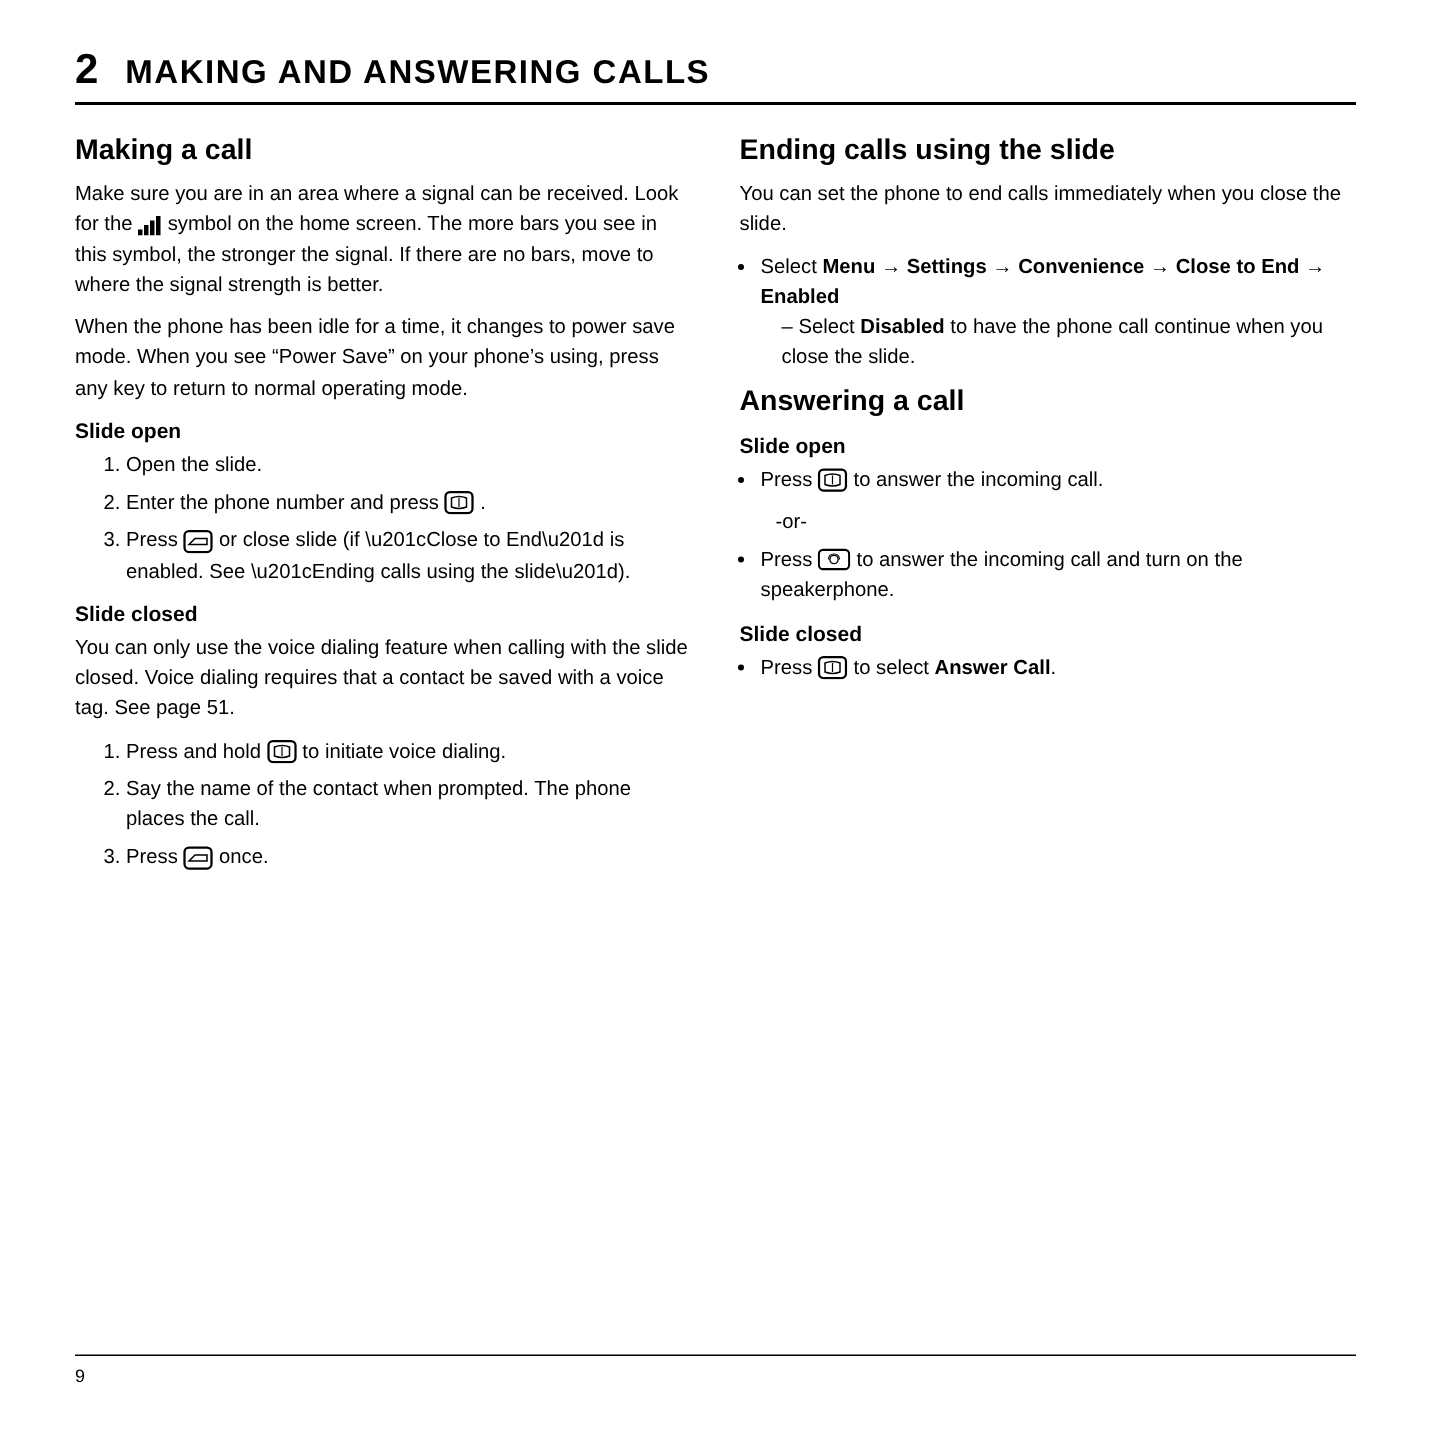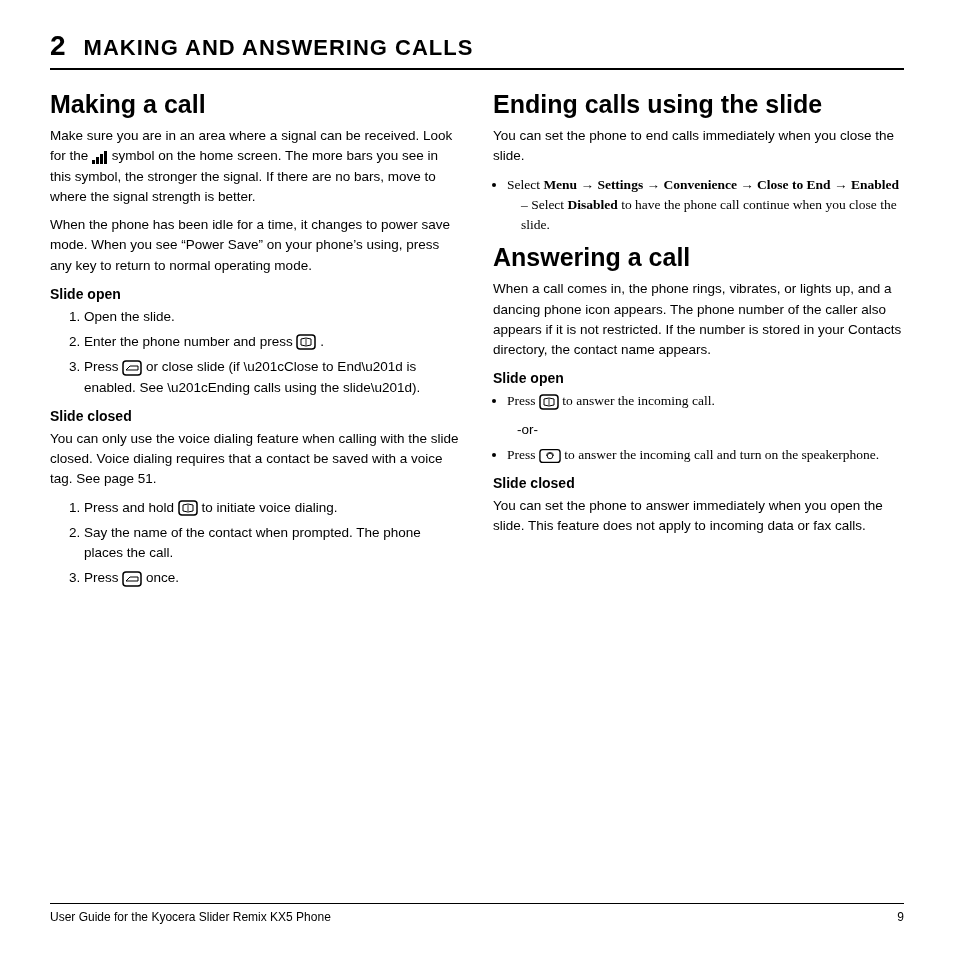--- a/index.html
+++ b/index.html
@@ -42,21 +42,21 @@
     .content {
       display: flex;
       flex: 1;
       gap: 32px;
     }
     .col {
       flex: 1;
     }
     
     .section-h2 {
-      font-size: 25px;
+      font-size: 19px;
       font-weight: bold;
       margin-bottom: 7px;
       margin-top: 2px;
     }
     .section-h3 {
       font-size: 14px;
       font-weight: bold;
       margin-bottom: 5px;
       margin-top: 10px;
     }
@@ -69,21 +69,20 @@
       margin-bottom: 8px;
     }
     ol li {
       margin-bottom: 5px;
       line-height: 1.5;
     }
     ul {
       margin-left: 14px;
       margin-bottom: 8px;
       list-style: disc;
-      font-family: Liberation Serif, serif;
     }
     ul li {
       margin-bottom: 5px;
       line-height: 1.5;
     }
     ul.dash {
       list-style: none;
     }
     ul.dash li::before {
       content: "– ";
@@ -247,21 +246,20 @@
               <li>
                 <span>Select <span class="bold">Disabled</span> to have the phone call continue when you close the slide.</span>
               </li>
             </ul>
           </li>
         </ul>
       </div>
 
       <div>
         <div class="section-h2">Answering a call</div>
-        <p>When a call comes in, the phone rings, vibrates, or lights up, and a dancing phone icon appears. The phone number of the caller also appears if it is not restricted. If the number is stored in your Contacts directory, the contact name appears.</p>
 
         <div>
           <div class="section-h3">Slide open</div>
           <ul>
             <li>
               <span>Press </span>
               <span class="phone-icon">
                 <svg viewBox="0 0 20 16" xmlns="http://www.w3.org/2000/svg">
                   <rect x="1" y="1" width="18" height="14" rx="3" fill="none" stroke="#000" stroke-width="1.5"></rect>
                   <path d="M5 5 Q10 3 15 5 L15 11 Q10 13 5 11 Z" fill="none" stroke="#000" stroke-width="1"></path>
@@ -286,28 +284,39 @@
                 </svg>
               </span>
               <span> </span>
               <span>to answer the incoming call and turn on the speakerphone.</span>
             </li>
           </ul>
         </div>
 
         <div>
           <div class="section-h3">Slide closed</div>
+          <ul>
+            <li>
+              <span>Press </span>
+              <span class="phone-icon">
+                <svg viewBox="0 0 20 16" xmlns="http://www.w3.org/2000/svg">
+                  <rect x="1" y="1" width="18" height="14" rx="3" fill="none" stroke="#000" stroke-width="1.5"></rect>
+                  <path d="M5 5 Q10 3 15 5 L15 11 Q10 13 5 11 Z" fill="none" stroke="#000" stroke-width="1"></path>
+                  <line x1="10" y1="5" x2="10" y2="11" stroke="#000" stroke-width="0.8"></line>
+                </svg>
+              </span>
+              <span> to select <span class="bold">Answer Call</span>.</span>
+            </li>
+          </ul>
         </div>
       </div>
 
       <div>
-        <p>You can set the phone to answer immediately when you open the slide. This feature does not apply to incoming data or fax calls.</p>
       </div>
 
     </div>
   </div>
 
   <div class="footer">
-    <span>User Guide for the Kyocera Slider Remix KX5 Phone</span>
     <span>9</span>
   </div>
 
 </div>
 
 </body></html>

